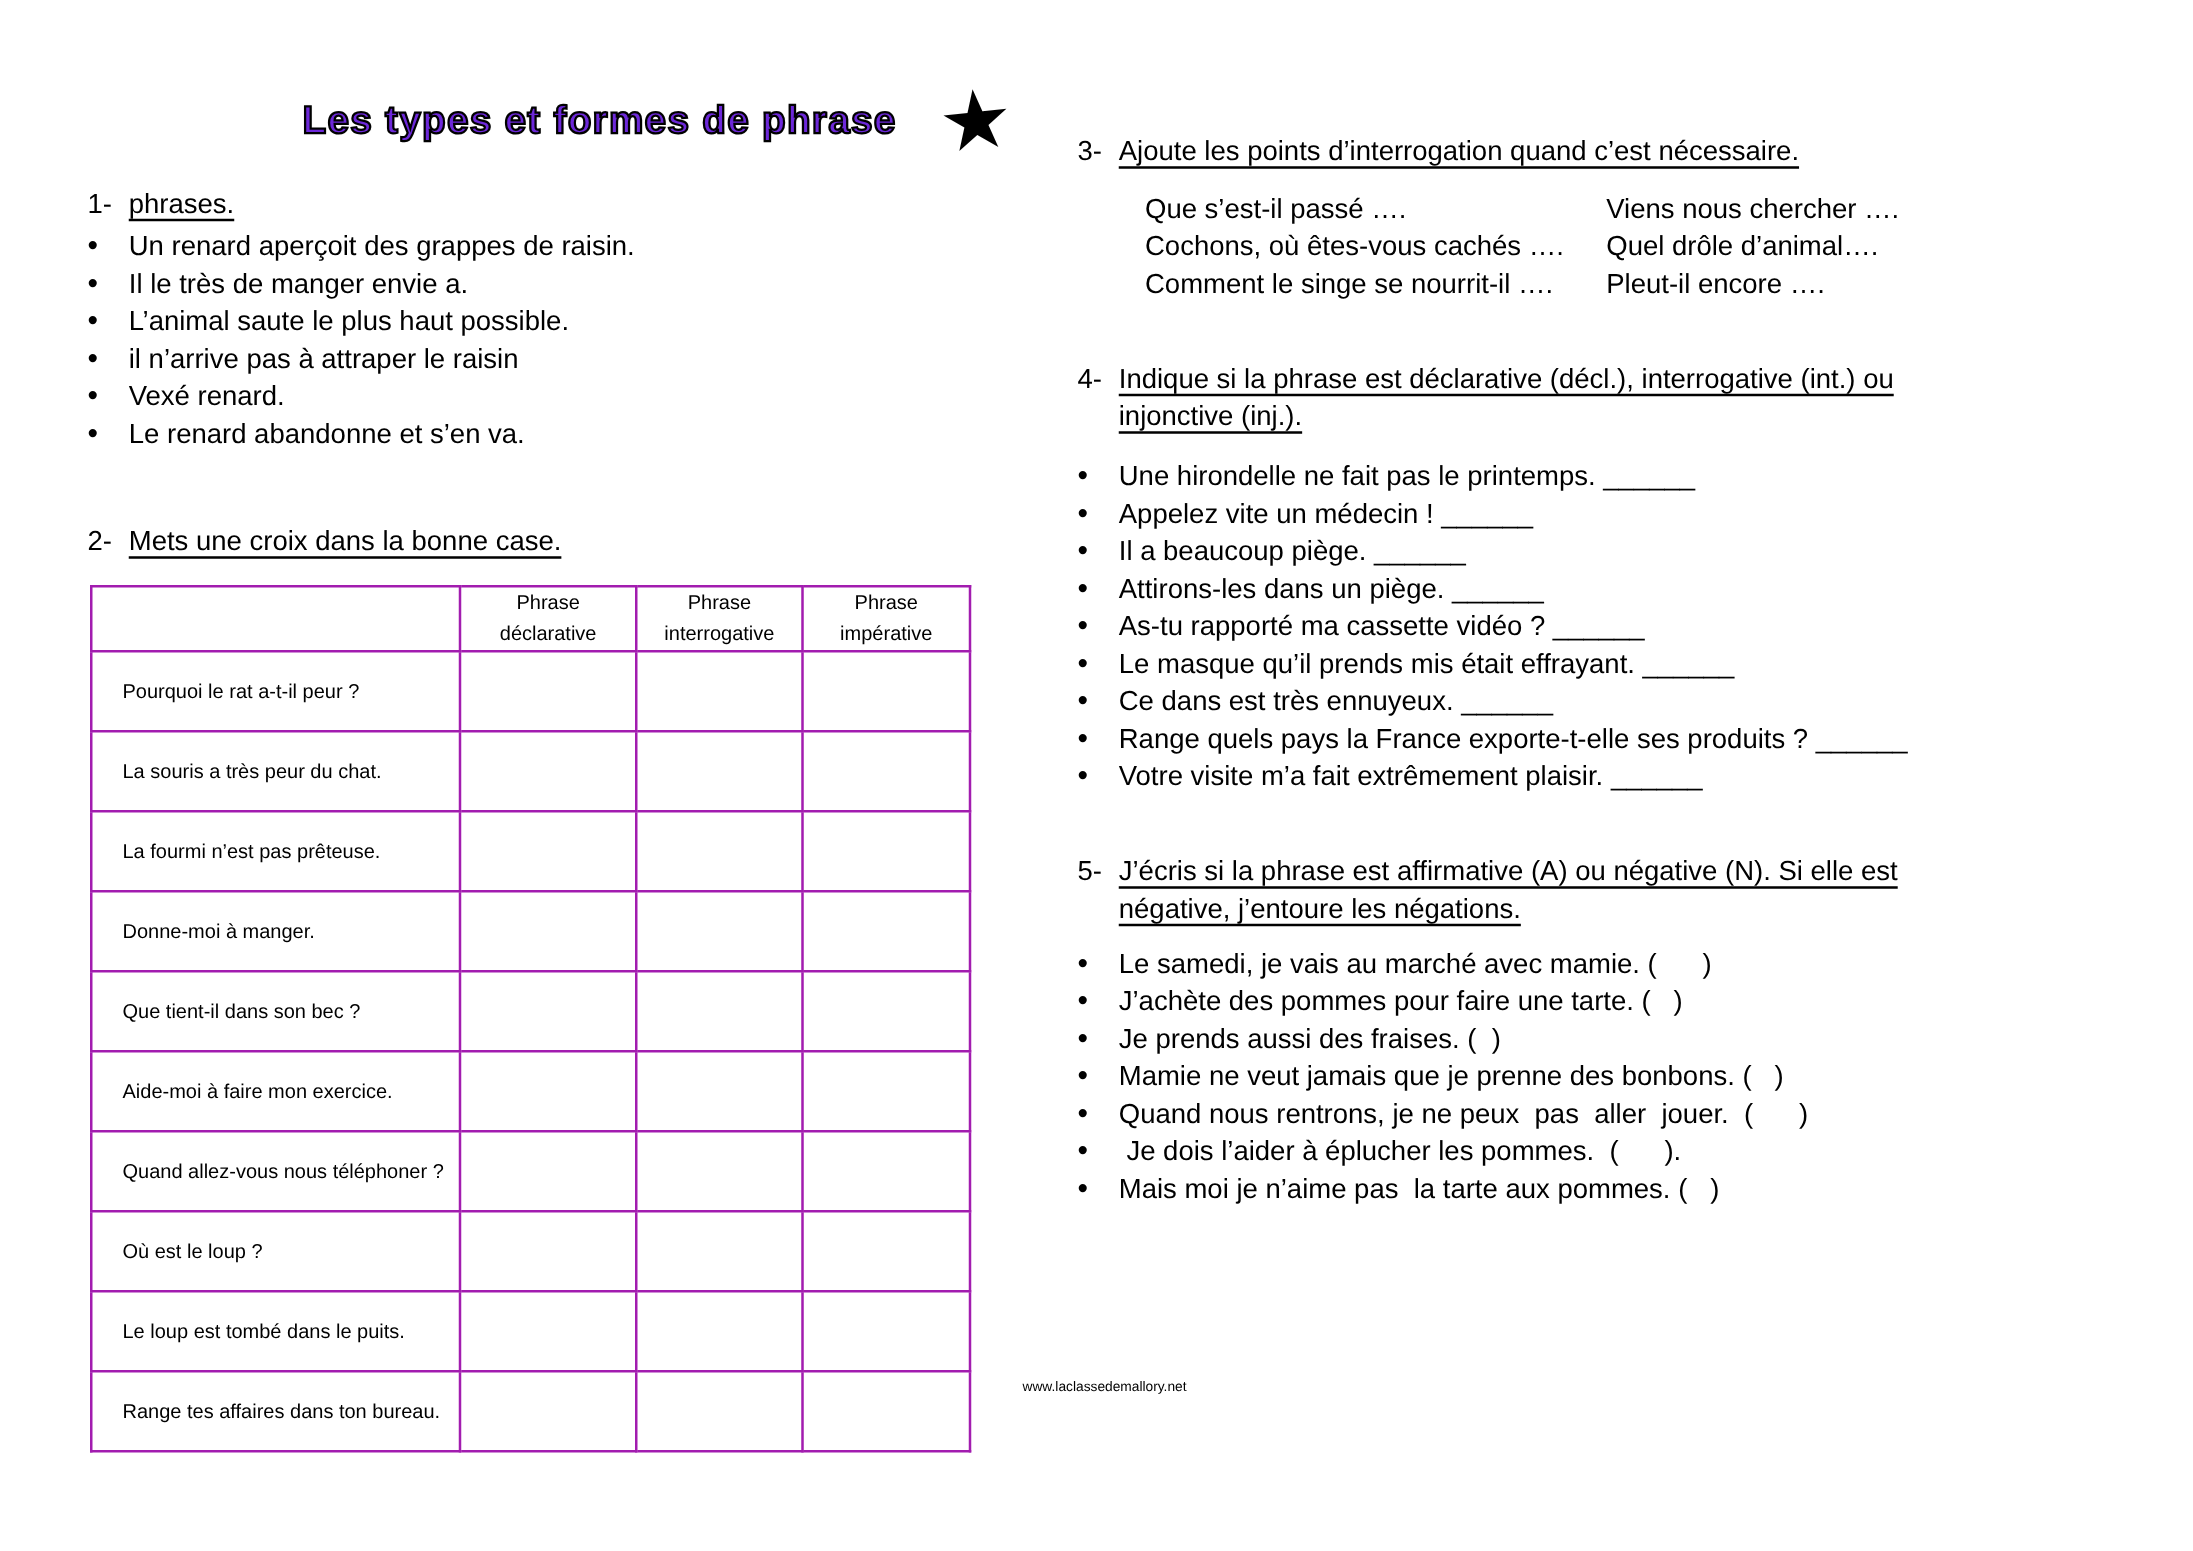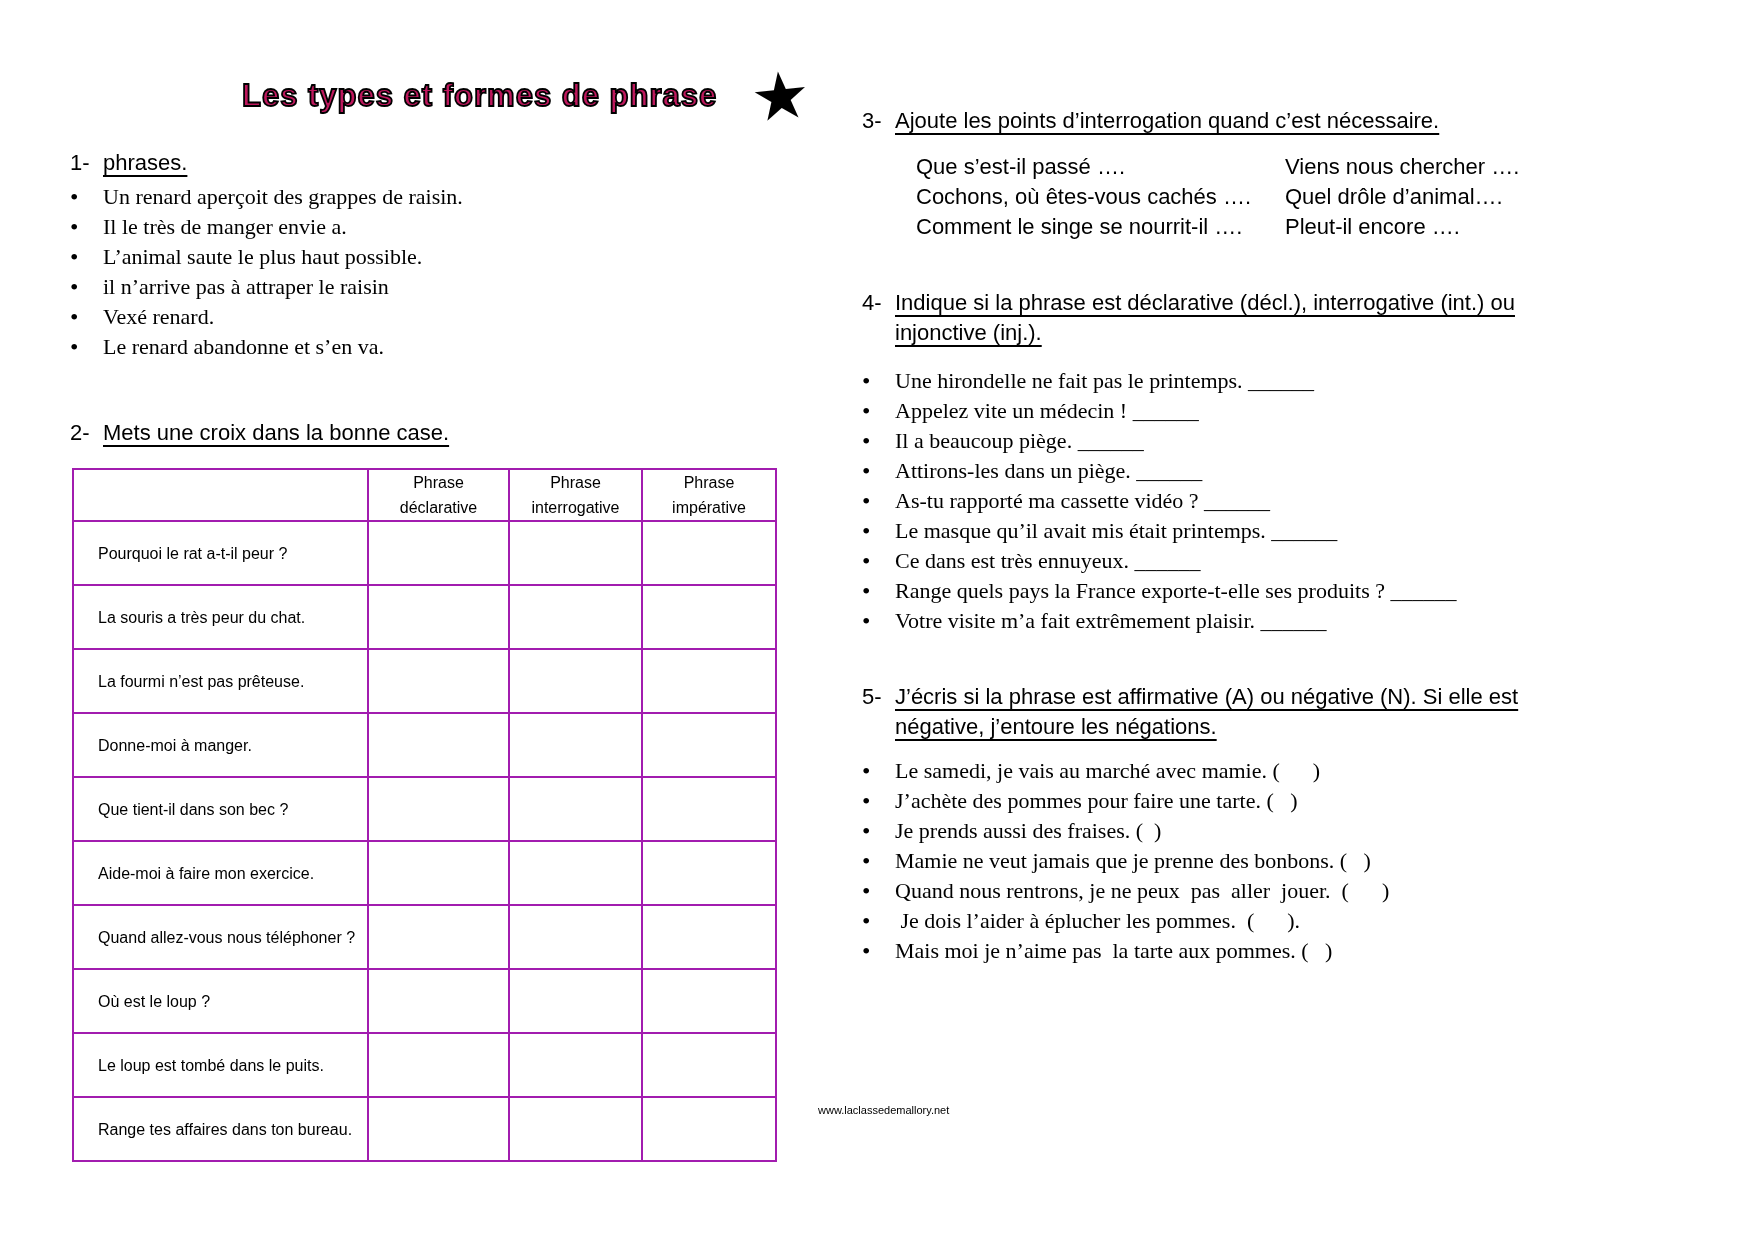--- a/index.html
+++ b/index.html
@@ -10,40 +10,39 @@
     font-family:"Liberation Sans","DejaVu Sans",sans-serif;
     color:#000;
     overflow:hidden;
   }
 
   
   .title-row{position:absolute;left:70px;top:66px;width:720px;display:flex;align-items:center;}
   .worksheet-title{
     margin-left:172px;
     font-size:31px;font-weight:bold;letter-spacing:1px;
-    color:#be185d;
+    color:#6d28d9;
     -webkit-text-stroke:1.8px #000;
     text-shadow:0 0 1px #000;
     white-space:nowrap;
   }
   .star{margin-left:34px;font-size:66px;line-height:60px;color:#000;transform:rotate(-6deg);}
 
   
   .ex{position:absolute;}
   .ex-head{position:relative;padding-left:33px;font-size:22px;line-height:30px;}
   .ex-num{position:absolute;left:0;top:0;}
   .hl{display:block;text-decoration:underline;text-decoration-thickness:1.5px;text-underline-offset:5px;}
 
   
   ul.blist{list-style:none;margin:0;padding:0;}
   ul.blist li{
     position:relative;padding-left:33px;
     font-size:22px;line-height:30px;
     white-space:pre-wrap;
-    font-family:Liberation Serif, serif;
   }
   ul.blist li::before{
     content:"\2022";
     position:absolute;left:0;top:0;
     font-size:24px;
   }
 
   
   table.qtable{
     border-collapse:collapse;
@@ -199,21 +198,21 @@
       <span class="ex-num">4-</span>
       <span class="hl">Indique si la phrase est déclarative (décl.), interrogative (int.) ou</span>
       <span class="hl">injonctive (inj.).</span>
     </div>
     <ul class="blist" style="margin-top:18px;">
       <li>Une hirondelle ne fait pas le printemps. ______</li>
       <li>Appelez vite un médecin ! ______</li>
       <li>Il a beaucoup piège. ______</li>
       <li>Attirons-les dans un piège. ______</li>
       <li>As-tu rapporté ma cassette vidéo ? ______</li>
-      <li>Le masque qu’il avait mis était printemps. ______</li>
+      <li>Le masque qu’il prends mis était effrayant. ______</li>
       <li>Ce dans est très ennuyeux. ______</li>
       <li>Range quels pays la France exporte-t-elle ses produits ? ______</li>
       <li>Votre visite m’a fait extrêmement plaisir. ______</li>
     </ul>
   </div>
 
   <div class="ex" style="left:862px;top:682px;width:880px;">
     <div class="ex-head">
       <span class="ex-num">5-</span>
       <span class="hl">J’écris si la phrase est affirmative (A) ou négative (N). Si elle est</span>

